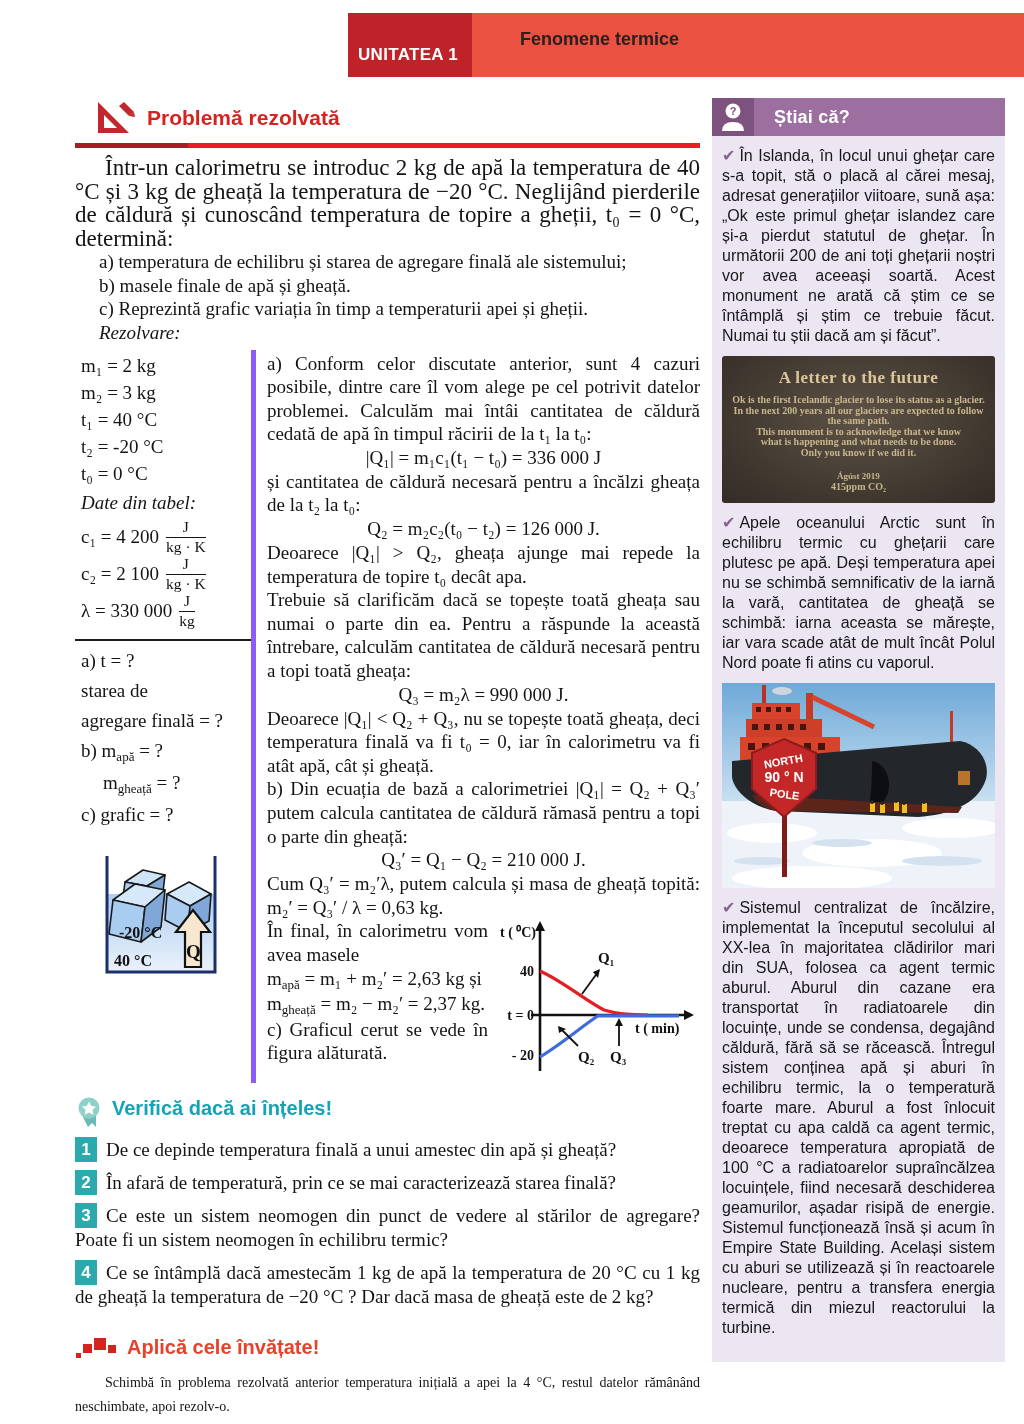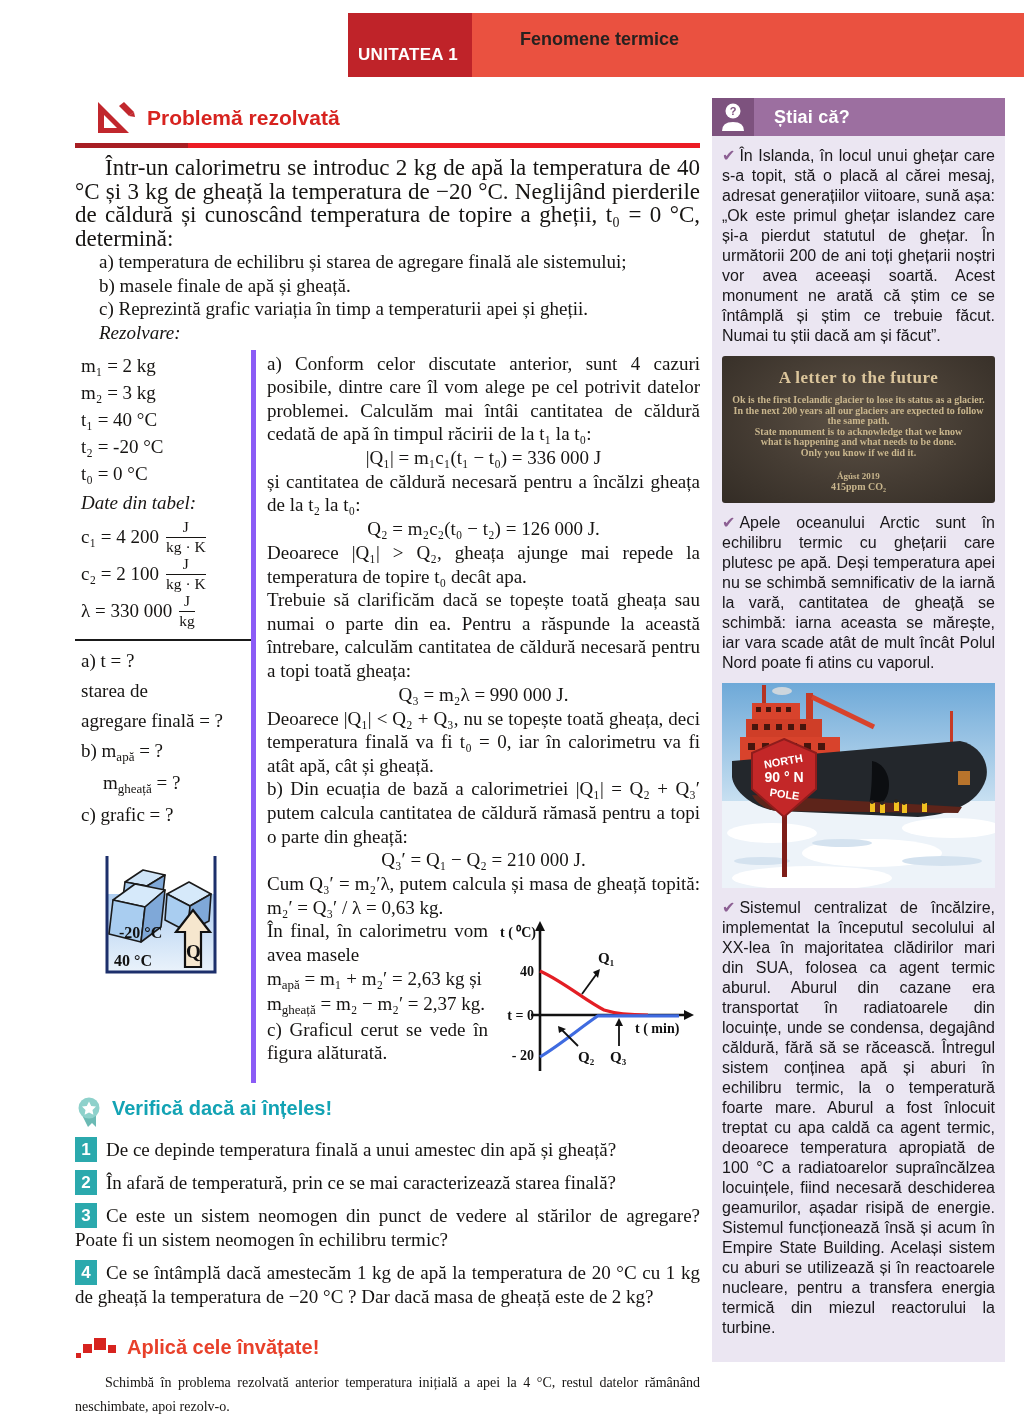--- a/index.html
+++ b/index.html
@@ -279,21 +279,21 @@
     <span class="sb-title">Știai că?</span>
   </div>
 
   <div class="sb-body">
     <p class="fact"><span class="checkmark">✔</span><span>În Islanda, în locul unui ghețar care s-a topit, stă o placă al cărei mesaj, adresat generațiilor viitoare, sună așa: „Ok este primul ghețar islandez care și-a pierdut statutul de ghețar. În următorii 200 de ani toți ghețarii noștri vor avea aceeași soartă. Acest monument ne arată că știm ce se întâmplă și știm ce trebuie făcut. Numai tu știi dacă am și făcut”.</span></p>
 
     <div class="plaque">
       <div class="plaque-title">A letter to the future</div>
       <div class="plaque-line">Ok is the first Icelandic glacier to lose its status as a glacier.</div>
       <div class="plaque-line">In the next 200 years all our glaciers are expected to follow the same path.</div>
-      <div class="plaque-line">State monument is to acknowledge that we know</div>
+      <div class="plaque-line">This monument is to acknowledge that we know</div>
       <div class="plaque-line">what is happening and what needs to be done.</div>
       <div class="plaque-line">Only you know if we did it.</div>
       <div class="plaque-date">Ágúst 2019</div>
       <div class="plaque-line">415ppm CO₂</div>
     </div>
 
     <p class="fact"><span class="checkmark">✔</span><span>Apele oceanului Arctic sunt în echilibru termic cu ghețarii care plutesc pe apă. Deși temperatura apei nu se schimbă semnificativ de la iarnă la vară, cantitatea de gheață se schimbă: iarna aceasta se mărește, iar vara scade atât de mult încât Polul Nord poate fi atins cu vaporul.</span></p>
 
     <div class="ship-wrap">
       <svg width="273" height="205" viewBox="0 0 273 205">

